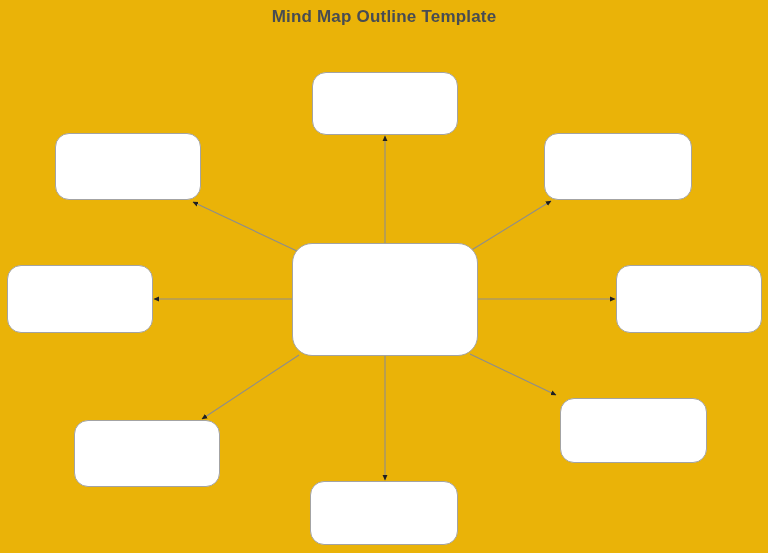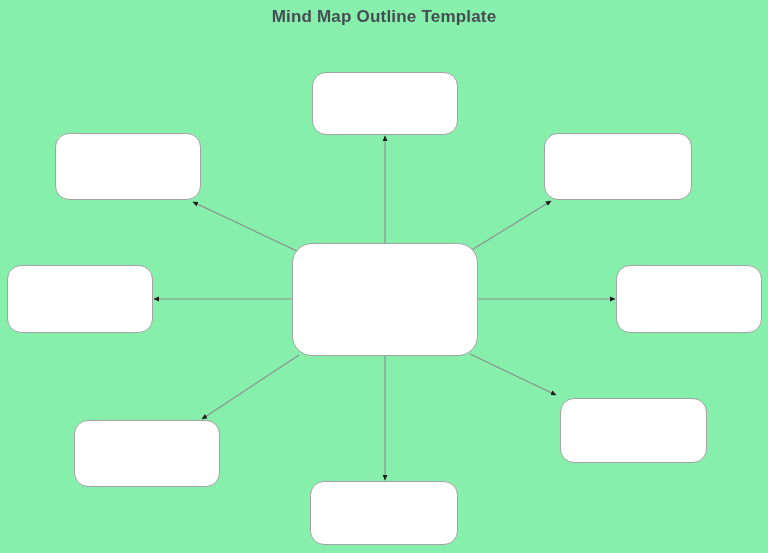--- a/index.html
+++ b/index.html
@@ -7,21 +7,21 @@
     padding: 0;
     background: #ffffff;
   }
   body {
     font-family: "Liberation Sans", sans-serif;
   }
   #canvas {
     position: relative;
     width: 768px;
     height: 553px;
-    background: #86efac;
+    background: #eab308;
     overflow: hidden;
   }
   #title {
     position: absolute;
     left: 0;
     top: 7px;
     width: 768px;
     text-align: center;
     font-family: "Liberation Sans", sans-serif;
     font-size: 17px;

